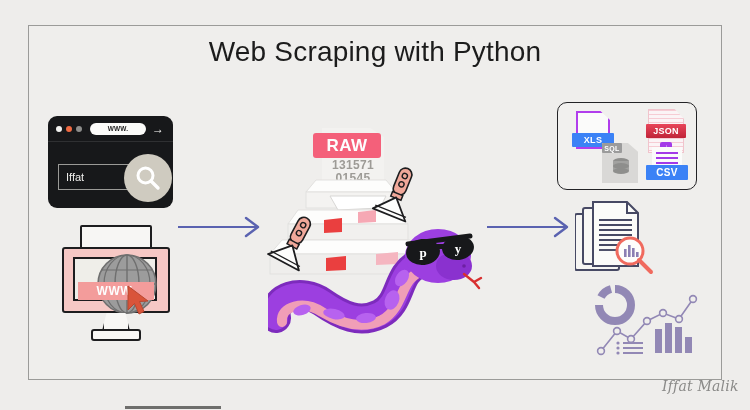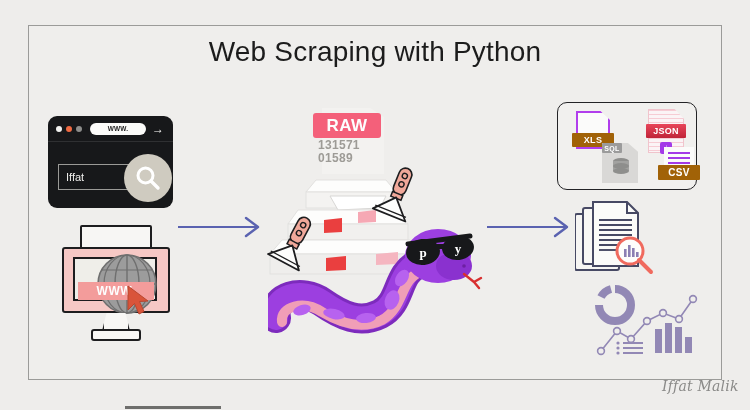--- a/index.html
+++ b/index.html
@@ -137,21 +137,21 @@
     background: #f8f7f5;
     border: 2.2px solid #1d1d1f;
     border-radius: 3px;
   }
 
   
   .arrow { height: 22px; }
   .arrow svg { display: block; }
 
   
-  .raw-wrap { left: 313px; top: 108px; width: 80px; height: 66px; }
+  .raw-wrap { left: 313px; top: 128px; width: 80px; height: 66px; text-align: center; }
   .raw-page {
     position: absolute; left: 9px; top: 0;
     width: 62px; height: 66px;
     background: #f3f2f0;
     clip-path: polygon(0 0, 78% 0, 100% 14%, 100% 100%, 0 100%);
   }
   .raw-badge {
     position: absolute; left: 0px; top: 5px;
     width: 68px; height: 25px;
     background: #f4607a;
@@ -193,21 +193,21 @@
     background: #fbfbfa;
     border: 2px solid #b13dec;
   }
   .tag {
     position: absolute;
     display: flex; align-items: center; justify-content: center;
     font-size: 9px; font-weight: 700; color: #ffffff;
     letter-spacing: .3px;
     border-radius: 1px;
   }
-  .tag.purple { background: #a16207; }
+  .tag.purple { background: #3b82f6; }
   .tag.red { background: #e0394d; }
   .tag.gray { background: #9b9b9b; font-size: 7px; }
 
   
   .docs { left: 575px; top: 200px; width: 120px; height: 80px; }
   .docs svg { display: block; }
   .analytics { left: 595px; top: 285px; width: 105px; height: 72px; }
   .analytics svg { display: block; }
 
   
@@ -283,21 +283,21 @@
       <line x1="0" y1="11" x2="78" y2="11" stroke="#5a62b0" stroke-width="2"></line>
       <polyline points="68,2 80,11 68,20" fill="none" stroke="#5a62b0" stroke-width="2.4" stroke-linecap="round" stroke-linejoin="round"></polyline>
     </svg>
   </div>
 
   <div class="abs raw-wrap">
     <div class="raw-page"></div>
     <div class="raw-badge">RAW</div>
     <div class="raw-bin">
       <div>131571</div>
-      <div>01589</div>
+      <div>01545</div>
     </div>
   </div>
 
   <div class="abs stack">
     <svg width="175" height="130" viewBox="0 0 175 130">
 
       <polygon points="48,10 118,10 128,22 38,22" fill="#fdfdfc" stroke="#e2e1df" stroke-width="1"></polygon>
       <rect x="38" y="22" width="90" height="16" fill="#f4f3f1" stroke="#e2e1df" stroke-width="1"></rect>
 
       <polygon points="62,26 118,26 112,38 70,40" fill="#ffffff" stroke="#d8d7d5" stroke-width="1"></polygon>
@@ -406,21 +406,21 @@
                   background:#d9d8d6; clip-path: polygon(0 0, 72% 0, 100% 22%, 100% 100%, 0 100%);"></div>
       <div class="tag gray" style="left:0; top:0; width:20px; height:10px;">SQL</div>
       <svg style="position:absolute; left:9px; top:14px;" width="20" height="20" viewBox="0 0 20 20">
         <ellipse cx="10" cy="4" rx="8" ry="3" fill="#8e8e8c"></ellipse>
         <rect x="2" y="4" width="16" height="10" fill="#a2a2a0"></rect>
         <ellipse cx="10" cy="9" rx="8" ry="3" fill="#8e8e8c"></ellipse>
         <ellipse cx="10" cy="14" rx="8" ry="3" fill="#8e8e8c"></ellipse>
       </svg>
     </div>
 
-    <div class="file-ico" style="left:100px; top:44px; width:44px; height:36px;text-align:right;">
+    <div class="file-ico" style="left:88px; top:44px; width:44px; height:36px;text-align:right;">
       <div style="position:absolute; left:6px; top:0; width:30px; height:24px; background:#fbfbfa;"></div>
       <svg style="position:absolute; left:9px; top:3px;" width="24" height="18" viewBox="0 0 24 18">
         <line x1="1" y1="3" x2="23" y2="3" stroke="#a33ae8" stroke-width="2"></line>
         <line x1="1" y1="8" x2="23" y2="8" stroke="#a33ae8" stroke-width="2"></line>
         <line x1="1" y1="13" x2="23" y2="13" stroke="#a33ae8" stroke-width="2"></line>
       </svg>
       <div class="tag purple" style="left:0; top:18px; width:42px; height:15px; font-size:10px;">CSV</div>
     </div>
   </div>
 

